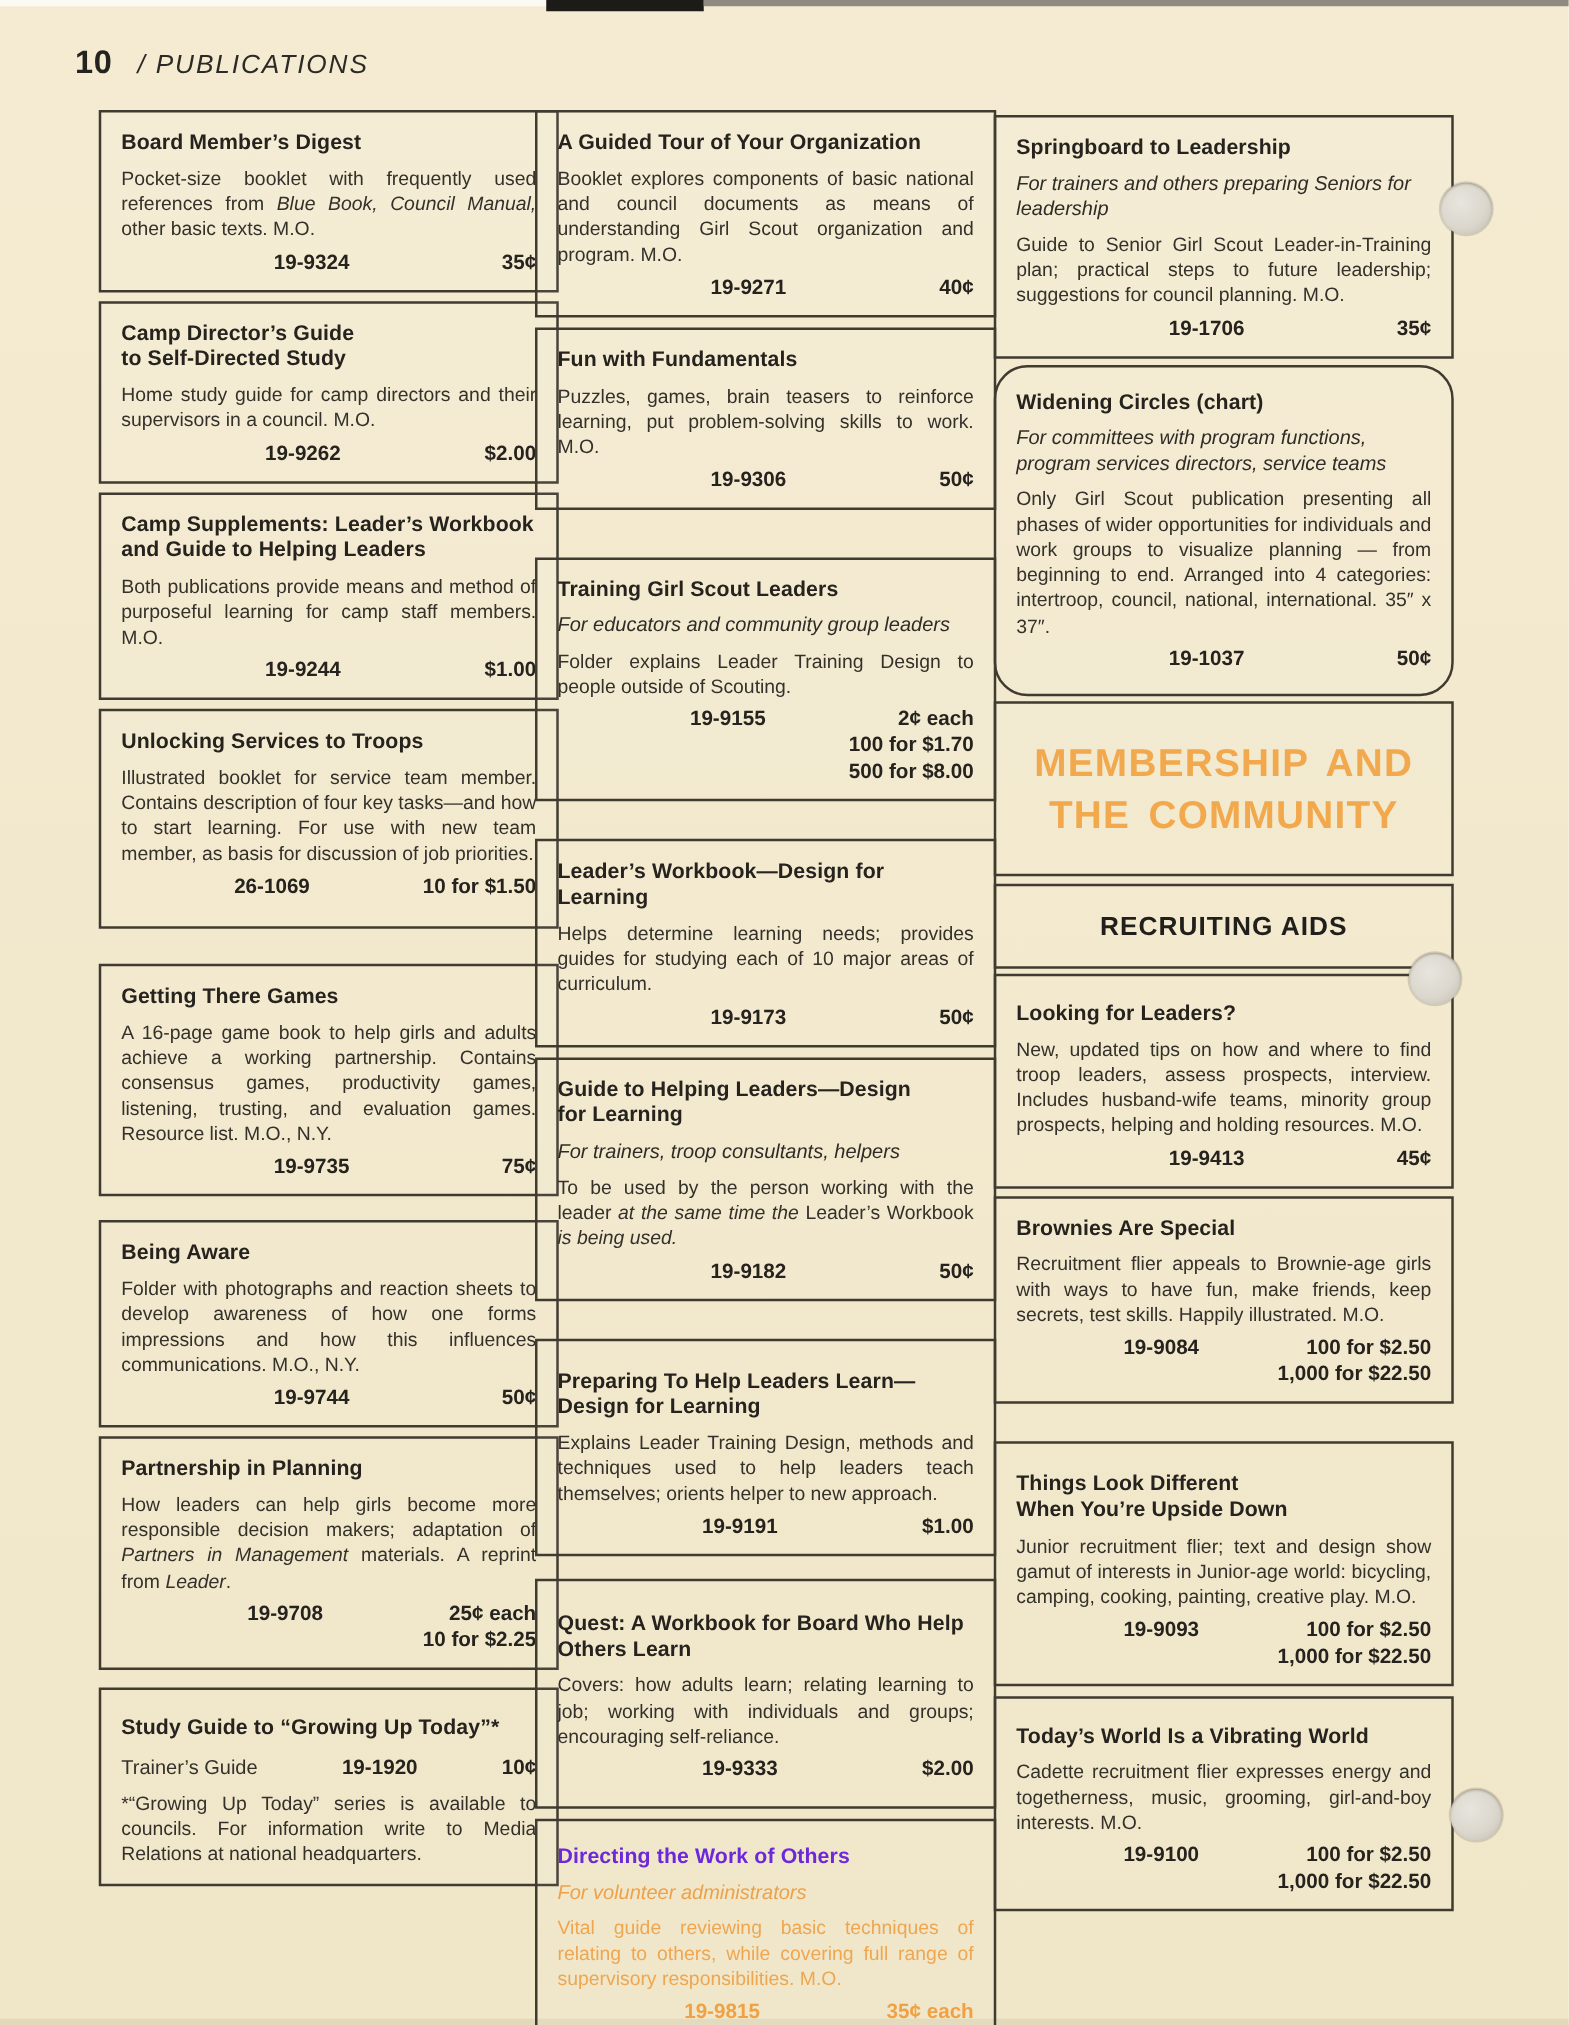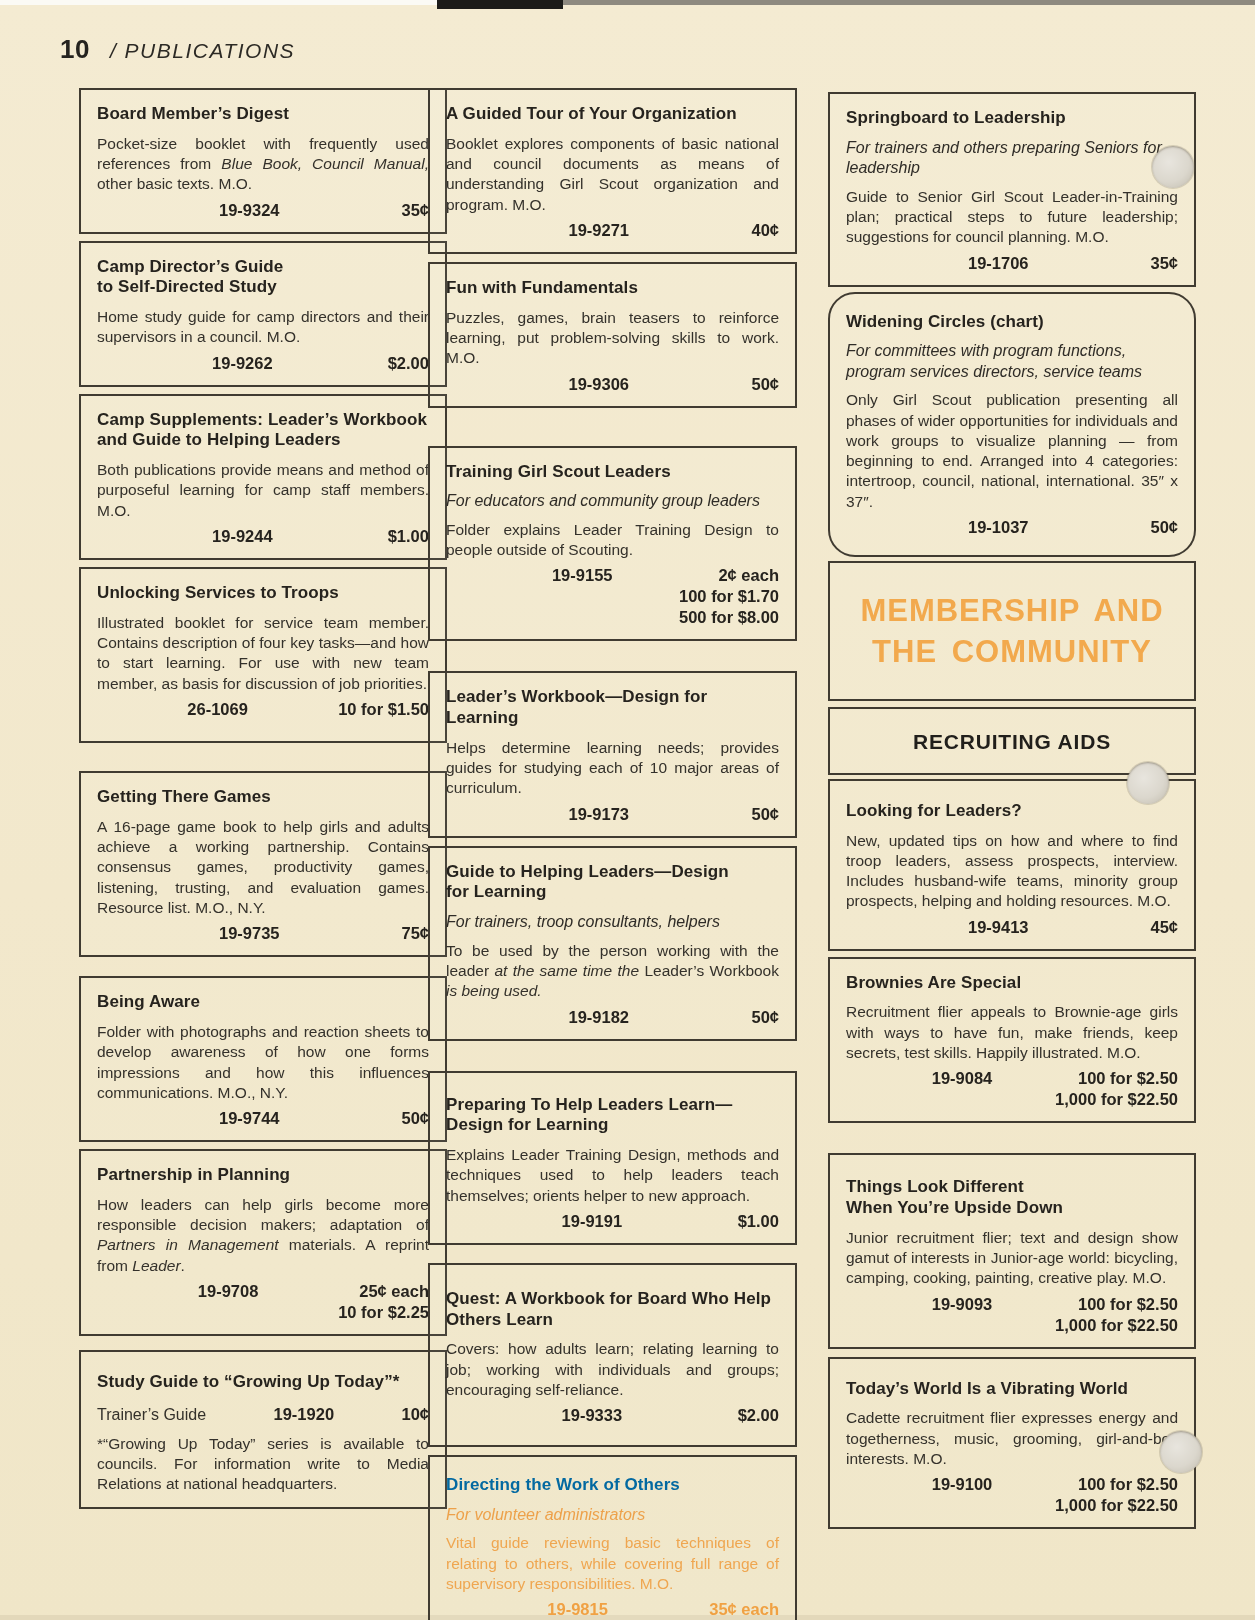--- a/index.html
+++ b/index.html
@@ -8,35 +8,35 @@
     background:linear-gradient(180deg,#f4ebd2 0%,#f2e8cc 55%,#f0e6c8 100%);
     font-family:"Liberation Sans", sans-serif;
     -webkit-font-smoothing:antialiased;
   }
   .page-header{position:absolute;left:60px;top:34px;display:flex;align-items:baseline;gap:20px;color:#25231f;}
   .page-num{font-size:26px;font-weight:700;letter-spacing:0.5px;}
   .page-section{font-size:21px;font-style:italic;letter-spacing:1.5px;color:#2c2a25;}
   .col{position:absolute;box-sizing:border-box;}
   .col1{left:79px;top:88px;width:368px;}
   .col2{left:428px;top:88px;width:369px;}
-  .col3{left:828px;top:92px;width:368px;}
+  .col3{left:795px;top:92px;width:368px;}
   .box{
     box-sizing:border-box;border:2px solid #403b31;background:rgba(255,255,255,0.05);
     padding:14px 16px 12px 16px;
   }
   .title{font-size:17px;font-weight:700;line-height:1.22;color:#26231e;margin-bottom:9px;letter-spacing:0.1px;}
   .subtitle{font-size:16px;font-style:italic;line-height:1.28;margin-bottom:8px;color:#2f2c27;}
   .body{font-size:15.5px;line-height:1.31;text-align:justify;color:#34312b;}
   .price-row{display:flex;align-items:baseline;margin-top:6px;font-weight:700;font-size:16.5px;color:#26231e;}
   .price-row .code{margin-left:auto;}
   .price-row .price{margin-left:auto;text-align:right;}
   .price-row .lbl{font-weight:400;font-size:16px;color:#34312b;}
   .price-extra{text-align:right;font-weight:700;font-size:16.5px;color:#26231e;margin-top:2px;}
   .footnote{font-size:15.5px;line-height:1.31;text-align:justify;margin-top:10px;color:#34312b;}
-  .orange .title{color:#0369a1;}
+  .orange .title{color:#6d28d9;}
   .orange .subtitle{color:#eda14a;}
   .orange .body{color:#efa650;}
   .orange .price-row, .orange .price-extra{color:#f0a143;}
   .heading-box{text-align:center;padding:28px 6px 26px 6px;}
   .membership{font-size:31px;font-weight:700;color:#f2a94d;line-height:1.32;letter-spacing:1px;word-spacing:5px;}
   .subheading-box{text-align:center;padding:21px 6px 19px 6px;}
   .recruiting{font-size:21px;font-weight:700;letter-spacing:0.8px;color:#211f1b;}
   .punch-hole{
     position:absolute;width:42px;height:42px;border-radius:50%;
     background:radial-gradient(circle at 40% 38%,#e8e5de 0%,#dbd7cd 55%,#c9c4b7 85%,#b4ae9f 100%);

